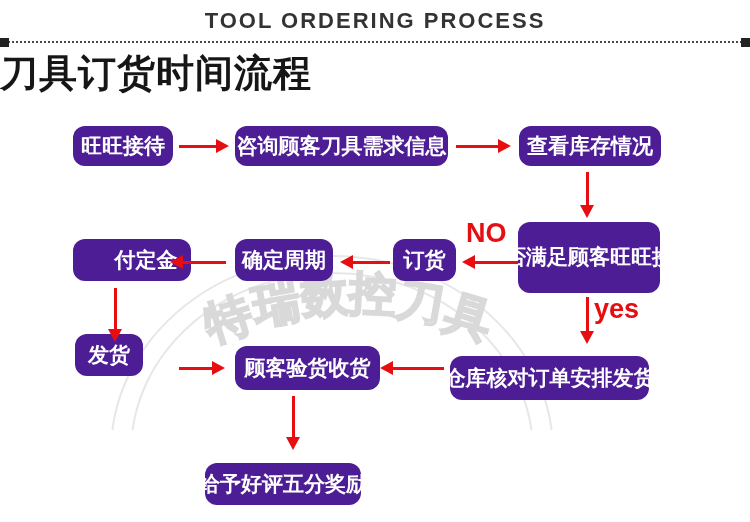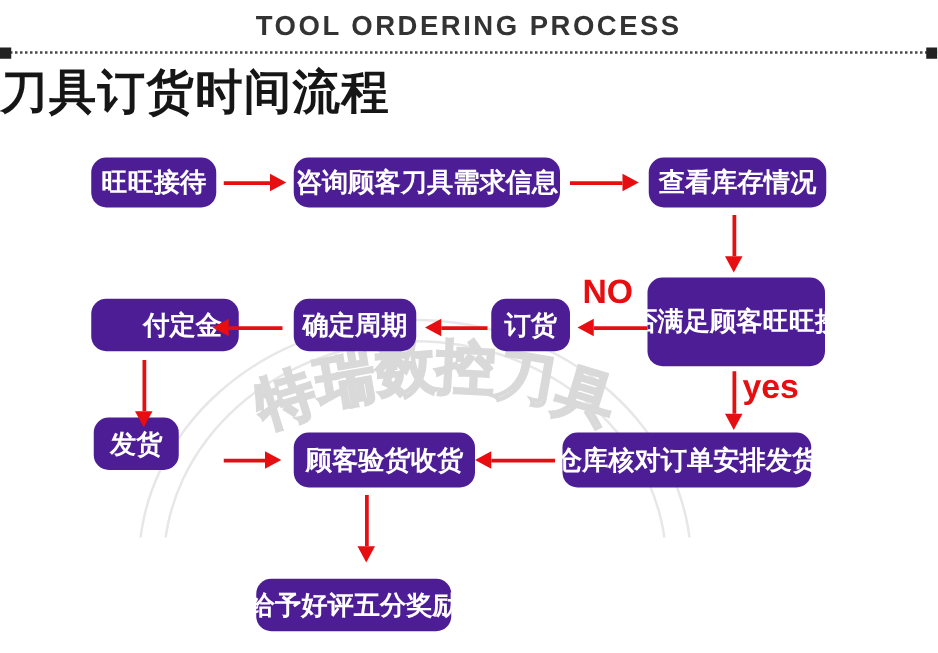--- a/index.html
+++ b/index.html
@@ -90,21 +90,21 @@
   <div class="node multi" style="left:518px;top:222px;width:142px;height:71px;">
     <span>是否满足顾客</span>
     <span>旺旺接待</span>
   </div>
   <div class="node" style="left:393px;top:239px;width:63px;height:42px;">订货</div>
   <div class="node" style="left:235px;top:239px;width:98px;height:42px;">确定周期</div>
   <div class="node" style="left:73px;top:239px;width:90px;height:42px;padding-left:28px;">付定金</div>
 
   <div class="node" style="left:75px;top:334px;width:68px;height:42px;">发货</div>
   <div class="node" style="left:225px;top:346px;width:145px;height:44px;margin-left:10px;">顾客验货收货</div>
-  <div class="node" style="left:450px;top:346px;width:199px;height:44px;text-align:right;">仓库核对订单安排发货</div>
+  <div class="node" style="left:450px;top:356px;width:199px;height:44px;text-align:right;">仓库核对订单安排发货</div>
 
   <div class="node" style="left:205px;top:463px;width:156px;height:42px;">给予好评五分奖励</div>
 
   <div class="ha r" style="left:179px;top:145px;width:37px;"></div>
   <div class="ha r" style="left:456px;top:145px;width:42px;"></div>
   <div class="va" style="left:586px;top:172px;height:33px;"></div>
   <div class="ha l" style="left:475px;top:261px;width:43px;"></div>
   <div class="ha l" style="left:353px;top:261px;width:37px;"></div>
   <div class="ha l" style="left:183px;top:261px;width:43px;"></div>
   <div class="va" style="left:114px;top:288px;height:41px;"></div>

